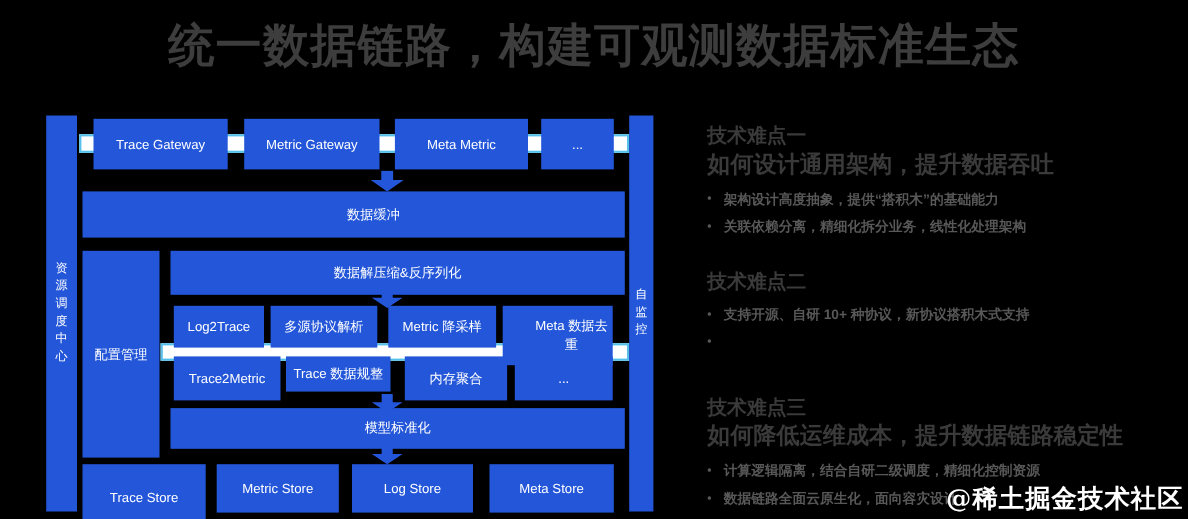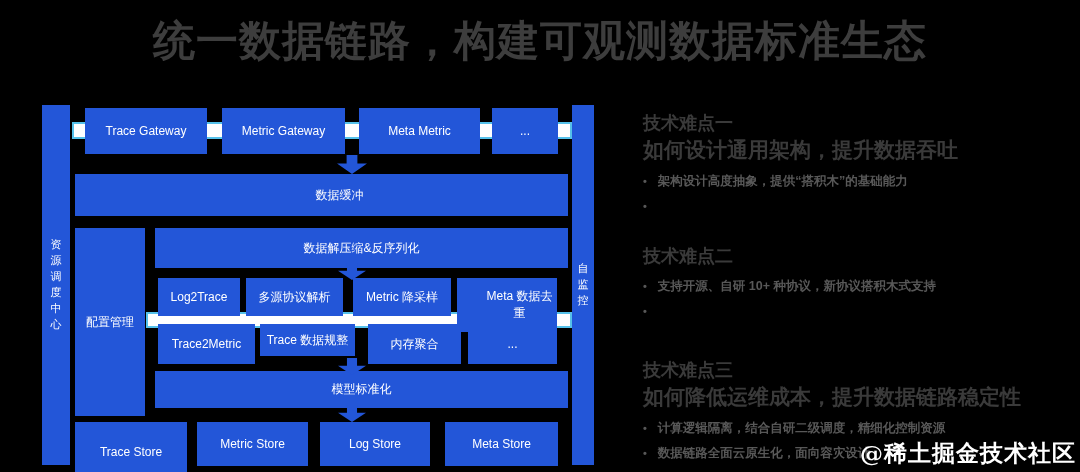--- a/index.html
+++ b/index.html
@@ -134,20 +134,21 @@
   <div class="section" style="top:112px;">
     <div class="kicker">技术难点一</div>
     <div class="heading">如何设计通用架构，提升数据吞吐</div>
     <div class="bullets">
       <div class="bullet">
         <span class="marker">•</span>
         <span>架构设计高度抽象，提供“搭积木”的基础能力</span>
       </div>
       <div class="bullet">
         <span class="marker">•</span>
+        <span>关联依赖分离，精细化拆分业务，线性化处理架构</span>
       </div>
     </div>
   </div>
 
   <div class="section" style="top:245px;">
     <div class="kicker">技术难点二</div>
     <div class="bullets">
       <div class="bullet">
         <span class="marker">•</span>
         <span>支持开源、自研 10+ 种协议，新协议搭积木式支持</span>

